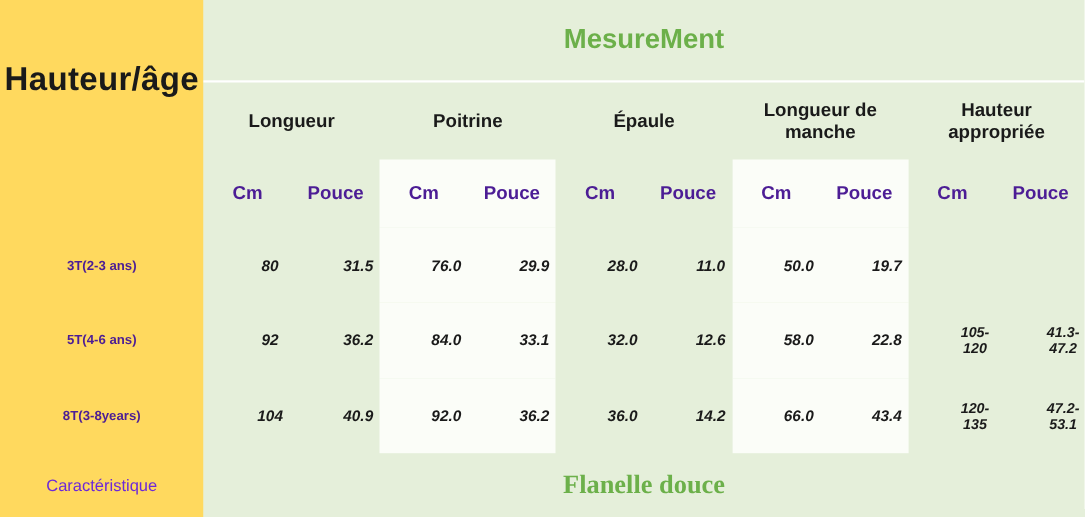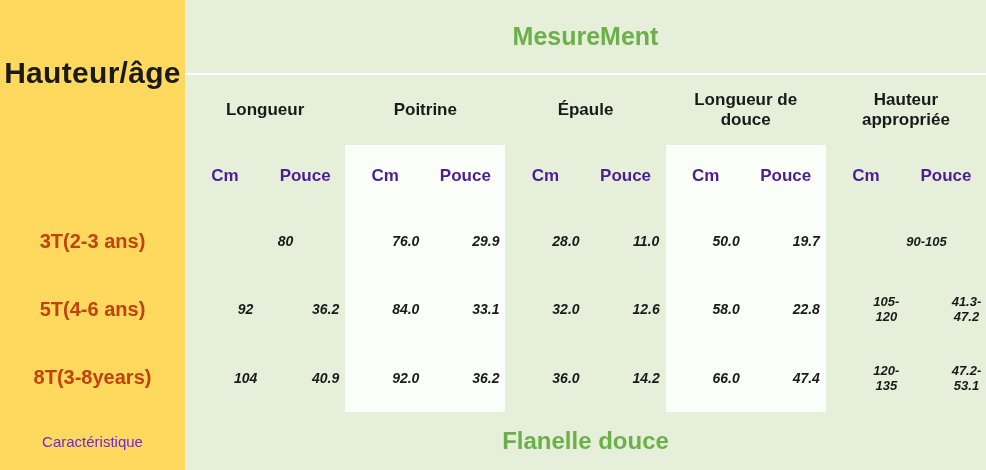--- a/index.html
+++ b/index.html
@@ -42,23 +42,23 @@
   .left-rows {
     flex: 1 1 auto;
     display: flex;
     flex-direction: column;
   }
   .left-row {
     flex: 1 1 0;
     display: flex;
     align-items: center;
     justify-content: center;
-    font-size: 20px;
-    font-weight: bold;
-    color: #c2410c;
+    font-size: 12px;
+    font-weight: bold;
+    color: #4c1d95;
   }
   .left-feature {
     flex: 0 0 58px;
     display: flex;
     align-items: center;
     justify-content: center;
     font-size: 15px;
     font-weight: normal;
     color: #6d28d9;
   }
@@ -142,20 +142,21 @@
   }
   .group.wide .data-cell { font-size: 13px; }
   .feature-bar {
     flex: 0 0 58px;
     display: flex;
     align-items: center;
     justify-content: center;
     font-size: 24px;
     font-weight: bold;
     color: #6cb04a;
+    font-family: Liberation Serif, serif;
   }
 </style>
 </head>
 <body>
 
 <div class="size-chart">
 
   <div class="left-col">
     <div class="left-title">Hauteur/âge</div>
     <div class="left-spacer"></div>
@@ -175,20 +176,21 @@
 
       <div class="group">
         <div class="group-head">Longueur</div>
         <div class="unit-row">
           <div class="unit-cell">Cm</div>
           <div class="unit-cell">Pouce</div>
         </div>
         <div class="rows">
           <div class="data-row">
             <div class="data-cell">80</div>
+            <div class="data-cell">31.5</div>
           </div>
           <div class="data-row">
             <div class="data-cell">92</div>
             <div class="data-cell">36.2</div>
           </div>
           <div class="data-row">
             <div class="data-cell">104</div>
             <div class="data-cell">40.9</div>
           </div>
         </div>
@@ -232,50 +234,49 @@
             <div class="data-cell">12.6</div>
           </div>
           <div class="data-row">
             <div class="data-cell">36.0</div>
             <div class="data-cell">14.2</div>
           </div>
         </div>
       </div>
 
       <div class="group alt">
-        <div class="group-head">Longueur de douce</div>
+        <div class="group-head">Longueur de manche</div>
         <div class="unit-row">
           <div class="unit-cell">Cm</div>
           <div class="unit-cell">Pouce</div>
         </div>
         <div class="rows">
           <div class="data-row">
             <div class="data-cell">50.0</div>
             <div class="data-cell">19.7</div>
           </div>
           <div class="data-row">
             <div class="data-cell">58.0</div>
             <div class="data-cell">22.8</div>
           </div>
           <div class="data-row">
             <div class="data-cell">66.0</div>
-            <div class="data-cell">47.4</div>
+            <div class="data-cell">43.4</div>
           </div>
         </div>
       </div>
 
       <div class="group wide">
         <div class="group-head">Hauteur appropriée</div>
         <div class="unit-row">
           <div class="unit-cell">Cm</div>
           <div class="unit-cell">Pouce</div>
         </div>
         <div class="rows">
           <div class="data-row">
-            <div class="data-cell">90-105</div>
           </div>
           <div class="data-row">
             <div class="data-cell">105-120</div>
             <div class="data-cell">41.3-47.2</div>
           </div>
           <div class="data-row">
             <div class="data-cell">120-135</div>
             <div class="data-cell">47.2-53.1</div>
           </div>
         </div>

